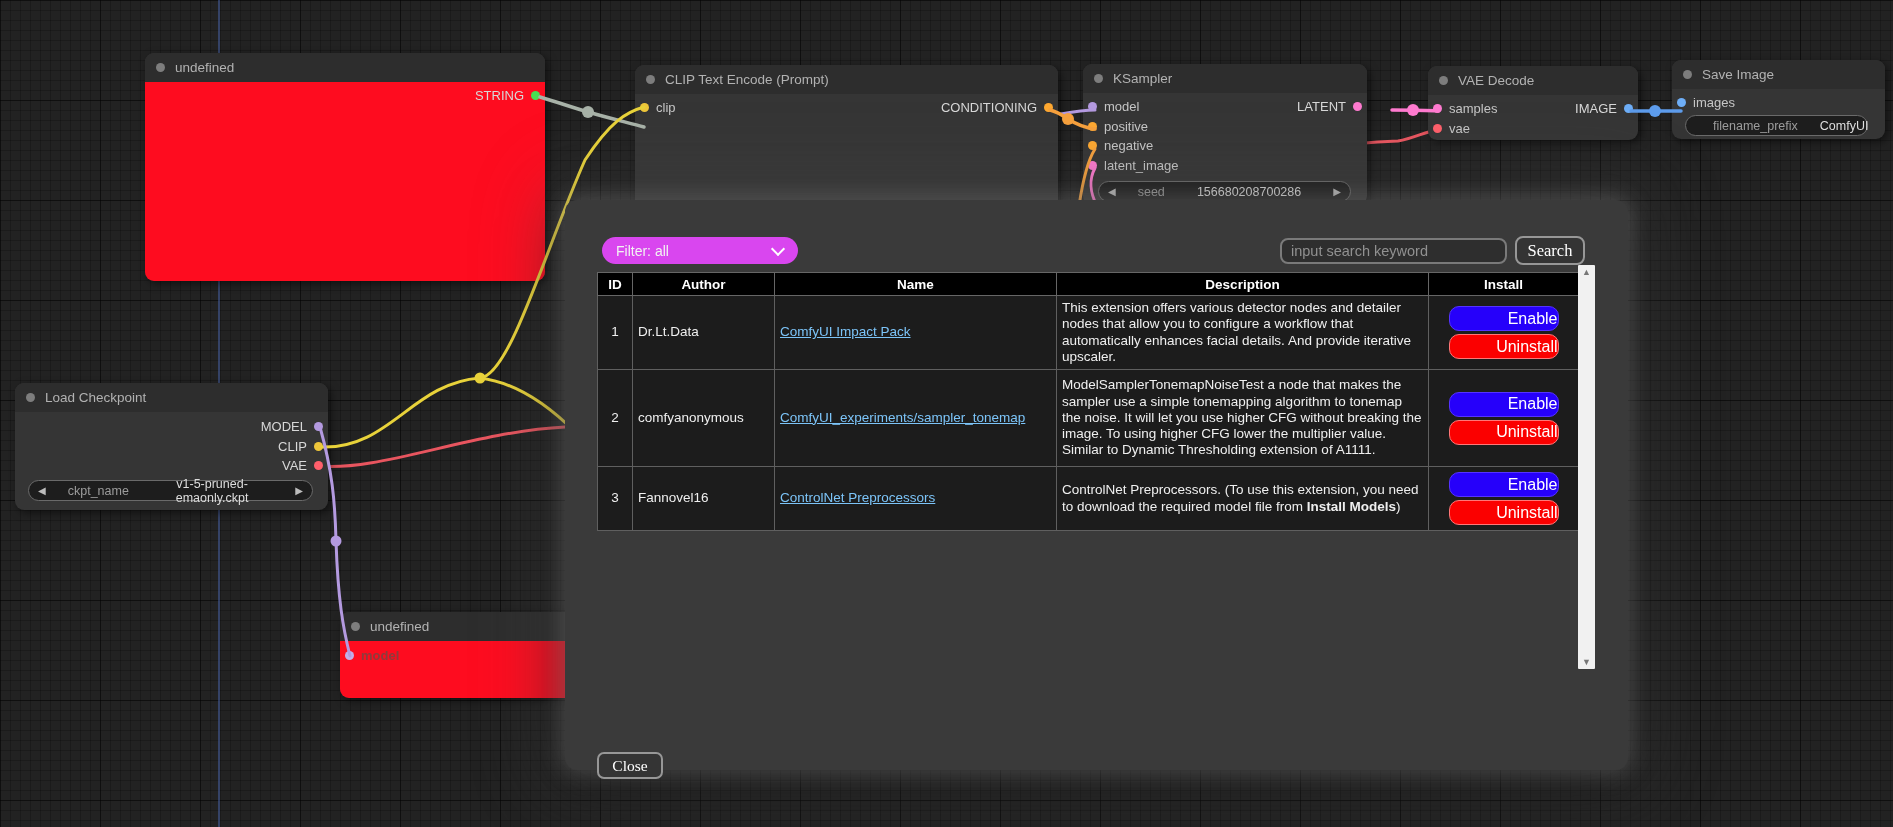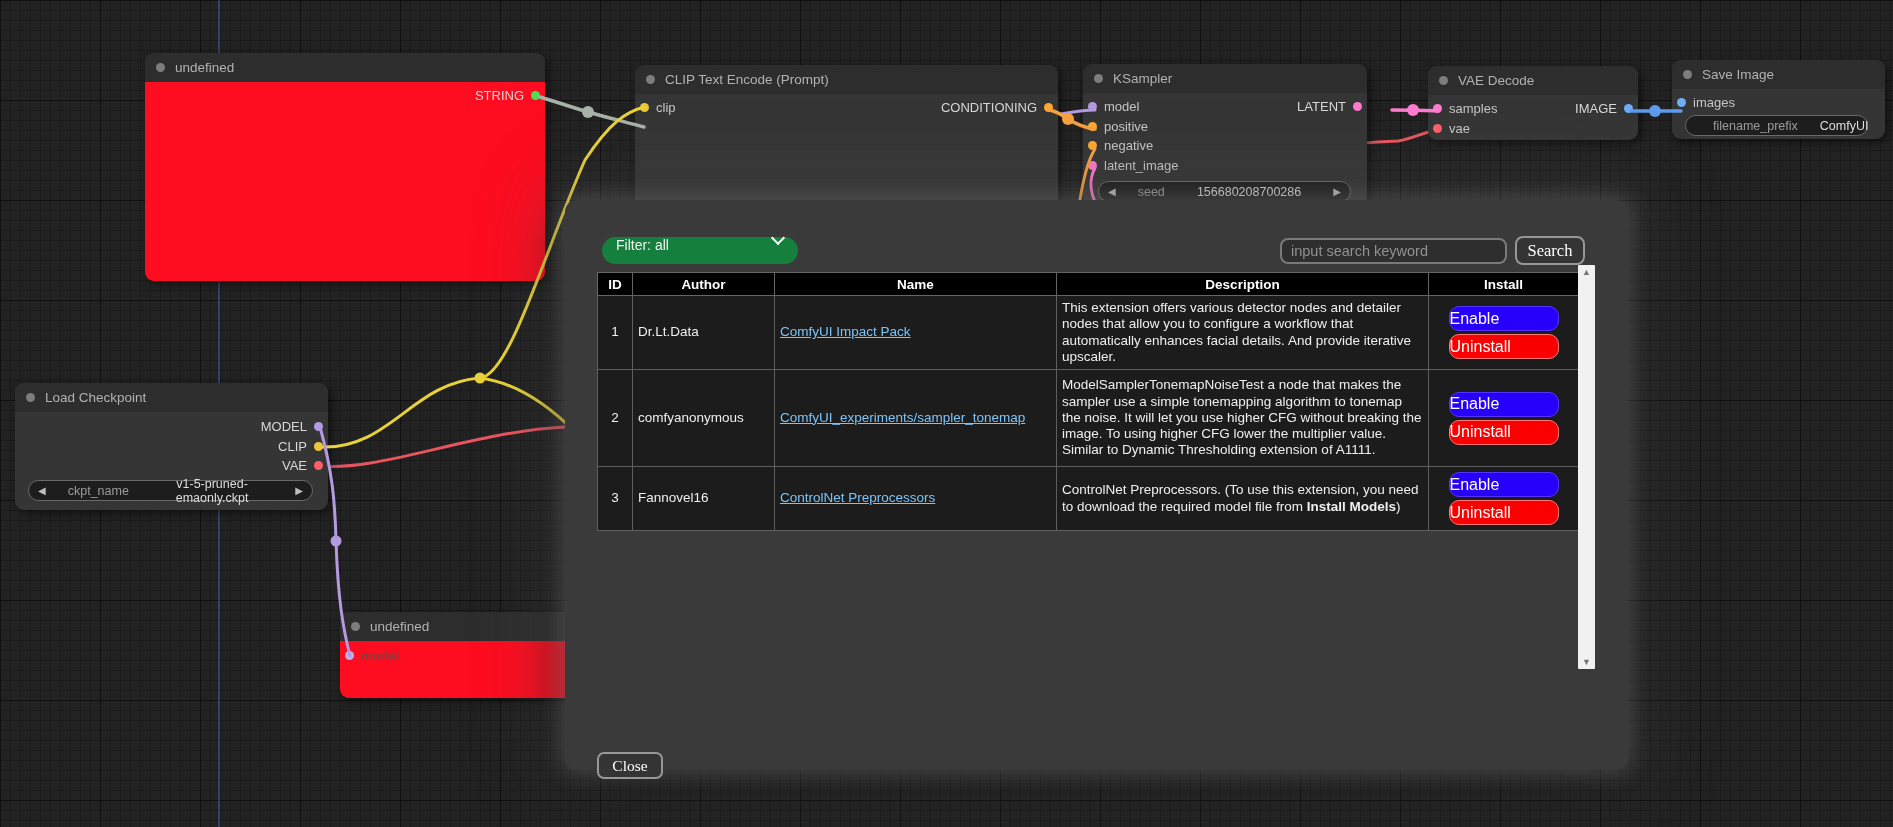--- a/index.html
+++ b/index.html
@@ -37,43 +37,43 @@
   .err .srow.out{color:#f2f2f2;font-weight:normal}
   .widget{position:absolute;height:19px;background:#1d1d1d;border:1px solid #6a6a6a;border-radius:11px;
           display:flex;align-items:center;padding:0 9px;font-size:12.5px;color:#9c9c9c;gap:22px}
   .widget .wval{flex:1;text-align:center;color:#dedede}
   .widget .wval.right{flex:1;text-align:right;padding-right:6px}
   .warr{font-size:10px;color:#bdbdbd;line-height:1}
   
   .modal{position:absolute;left:565px;top:200px;width:1063px;height:570px;background:#3a3a3a;
          border-radius:12px;z-index:6;
          box-shadow:0 0 22px 4px rgba(200,200,200,.22), 0 0 70px 30px rgba(110,110,110,.18), 0 14px 60px rgba(0,0,0,.55)}
-  .filter-select{position:absolute;left:37px;top:37px;width:196px;height:27px;background:#15803d;border-radius:14px;
-                 display:flex;align-items:flex-start;color:#f2f2f2;font-size:14px;padding:0;cursor:default}
+  .filter-select{position:absolute;left:37px;top:37px;width:196px;height:27px;background:#d946ef;border-radius:14px;
+                 display:flex;align-items:center;color:#f2f2f2;font-size:14px;padding:0;cursor:default}
   .filter-select .ftxt{padding-left:14px;flex:1}
   .chev{width:8px;height:8px;border-right:2px solid #fff;border-bottom:2px solid #fff;
         transform:rotate(45deg);margin-right:15px;margin-top:-4px;flex:none}
   .search-input{position:absolute;left:715px;top:38px;width:227px;height:26px;background:#2e2e2e;
                 border:2px solid #7a7a7a;border-radius:8px;box-sizing:border-box;color:#e8e8e8;
                 font-size:14.5px;padding:0 9px;font-family:"Liberation Sans",sans-serif}
   .search-input::placeholder{color:#919191}
   .btn{background:#343434;border:2px solid #979797;border-radius:8px;color:#fff;
        font-family:Liberation Serif, serif;cursor:pointer}
   .search-btn{position:absolute;left:950px;top:36px;width:70px;height:29px;font-size:16.5px}
   .close-btn{position:absolute;left:32px;top:552px;width:66px;height:27px;font-size:15.5px;border-radius:7px}
   table.ext{position:absolute;left:32px;top:72px;width:981px;border-collapse:collapse;
             font-size:13.5px;color:#efefef;table-layout:fixed}
   table.ext th{background:#000;color:#fff;font-weight:bold;border:1px solid #666;height:20px;font-size:13.5px}
   table.ext td{background:#1c1c1c;border:1px solid #5f5f5f;padding:2px 5px;vertical-align:middle;line-height:16.3px}
   td.cid{text-align:center}
   td.cdesc{line-height:15.9px;padding:3px 5px}
   a.extlink{color:#7cc4f8;font-weight:normal;text-decoration:underline}
   .cinstall{text-align:center;padding:2px 0}
   .ibtn{display:block;width:110px;height:25px;margin:3px auto;border:1px solid #8888cc;border-radius:10px;
-        color:#fff;font-size:16px;line-height:22px;text-align:left;cursor:pointer;
+        color:#fff;font-size:16px;line-height:22px;text-align:right;cursor:pointer;
         font-family:"Liberation Sans",sans-serif;padding:0}
   .ibtn.enable{background:#2600fa;border-color:#5533ff}
   .ibtn.uninstall{background:#fb0000;border-color:#ff7777}
   .scrollbar{position:absolute;left:1013px;top:65px;width:17px;height:404px;background:#f1f1f1;
              border-radius:1px;display:flex;flex-direction:column;justify-content:space-between;
              align-items:center;z-index:7}
   .sb-arrow{font-size:9px;color:#777;line-height:14px}
   b{font-weight:bold}
 </style>
 </head>

